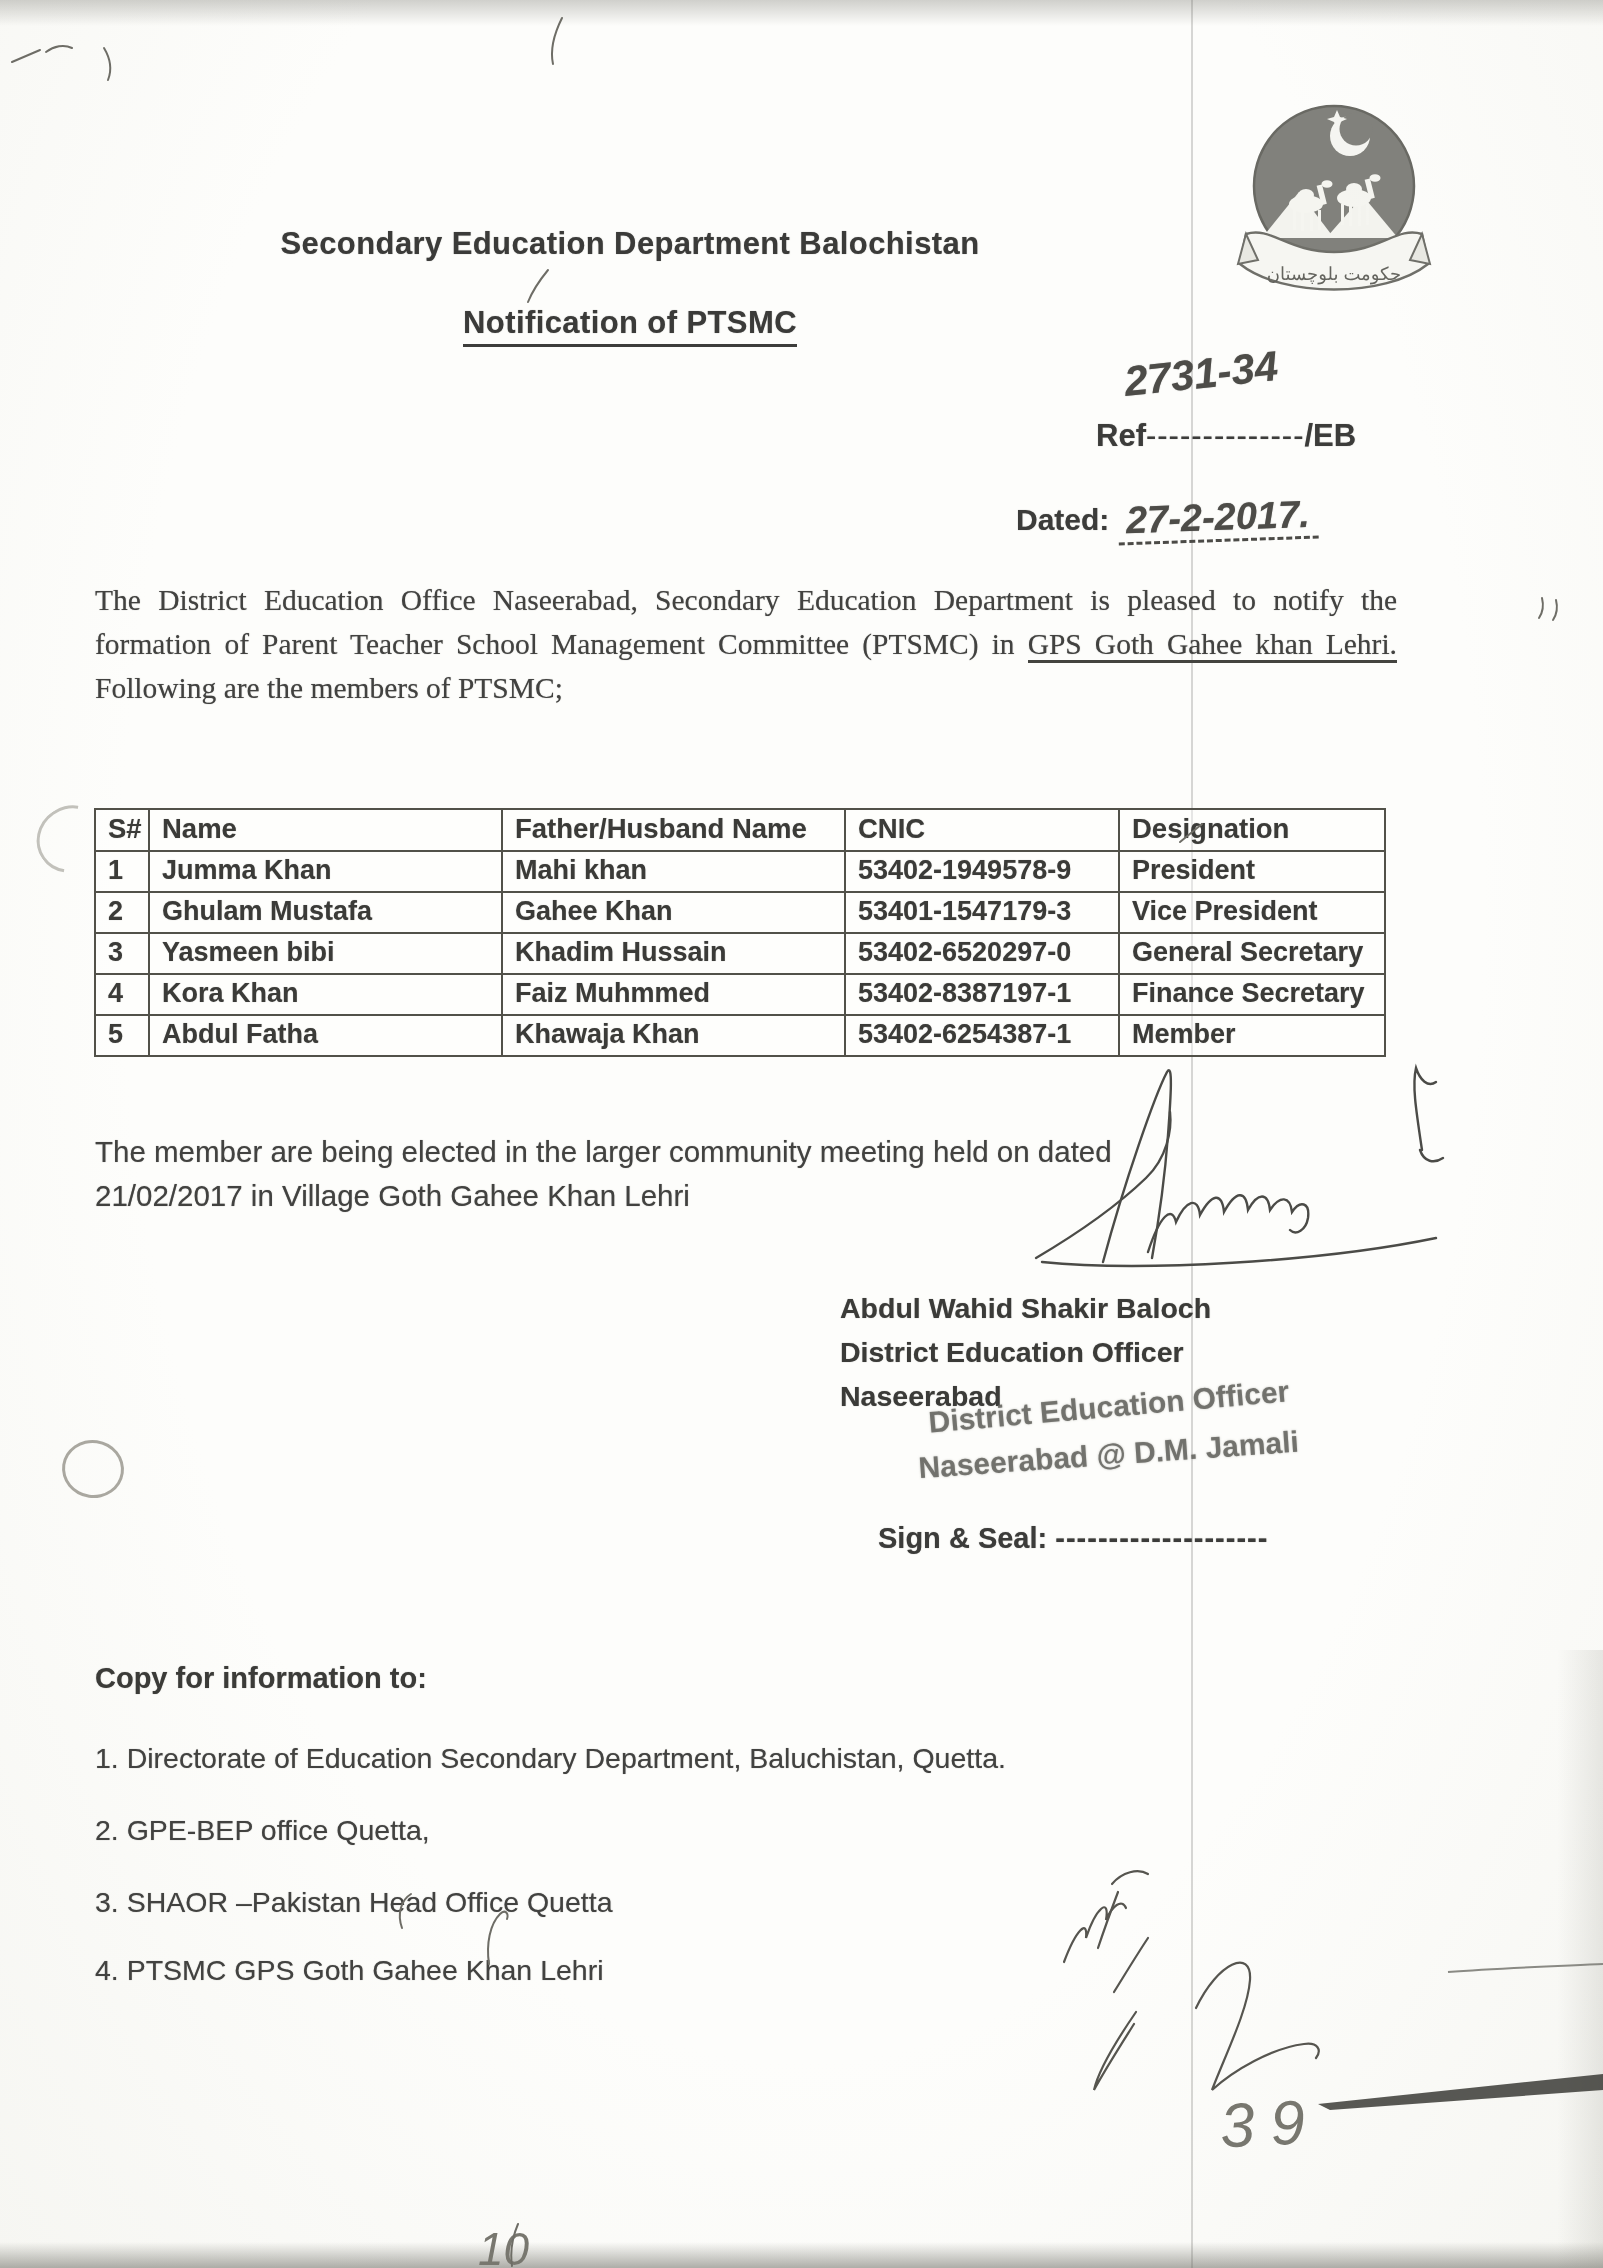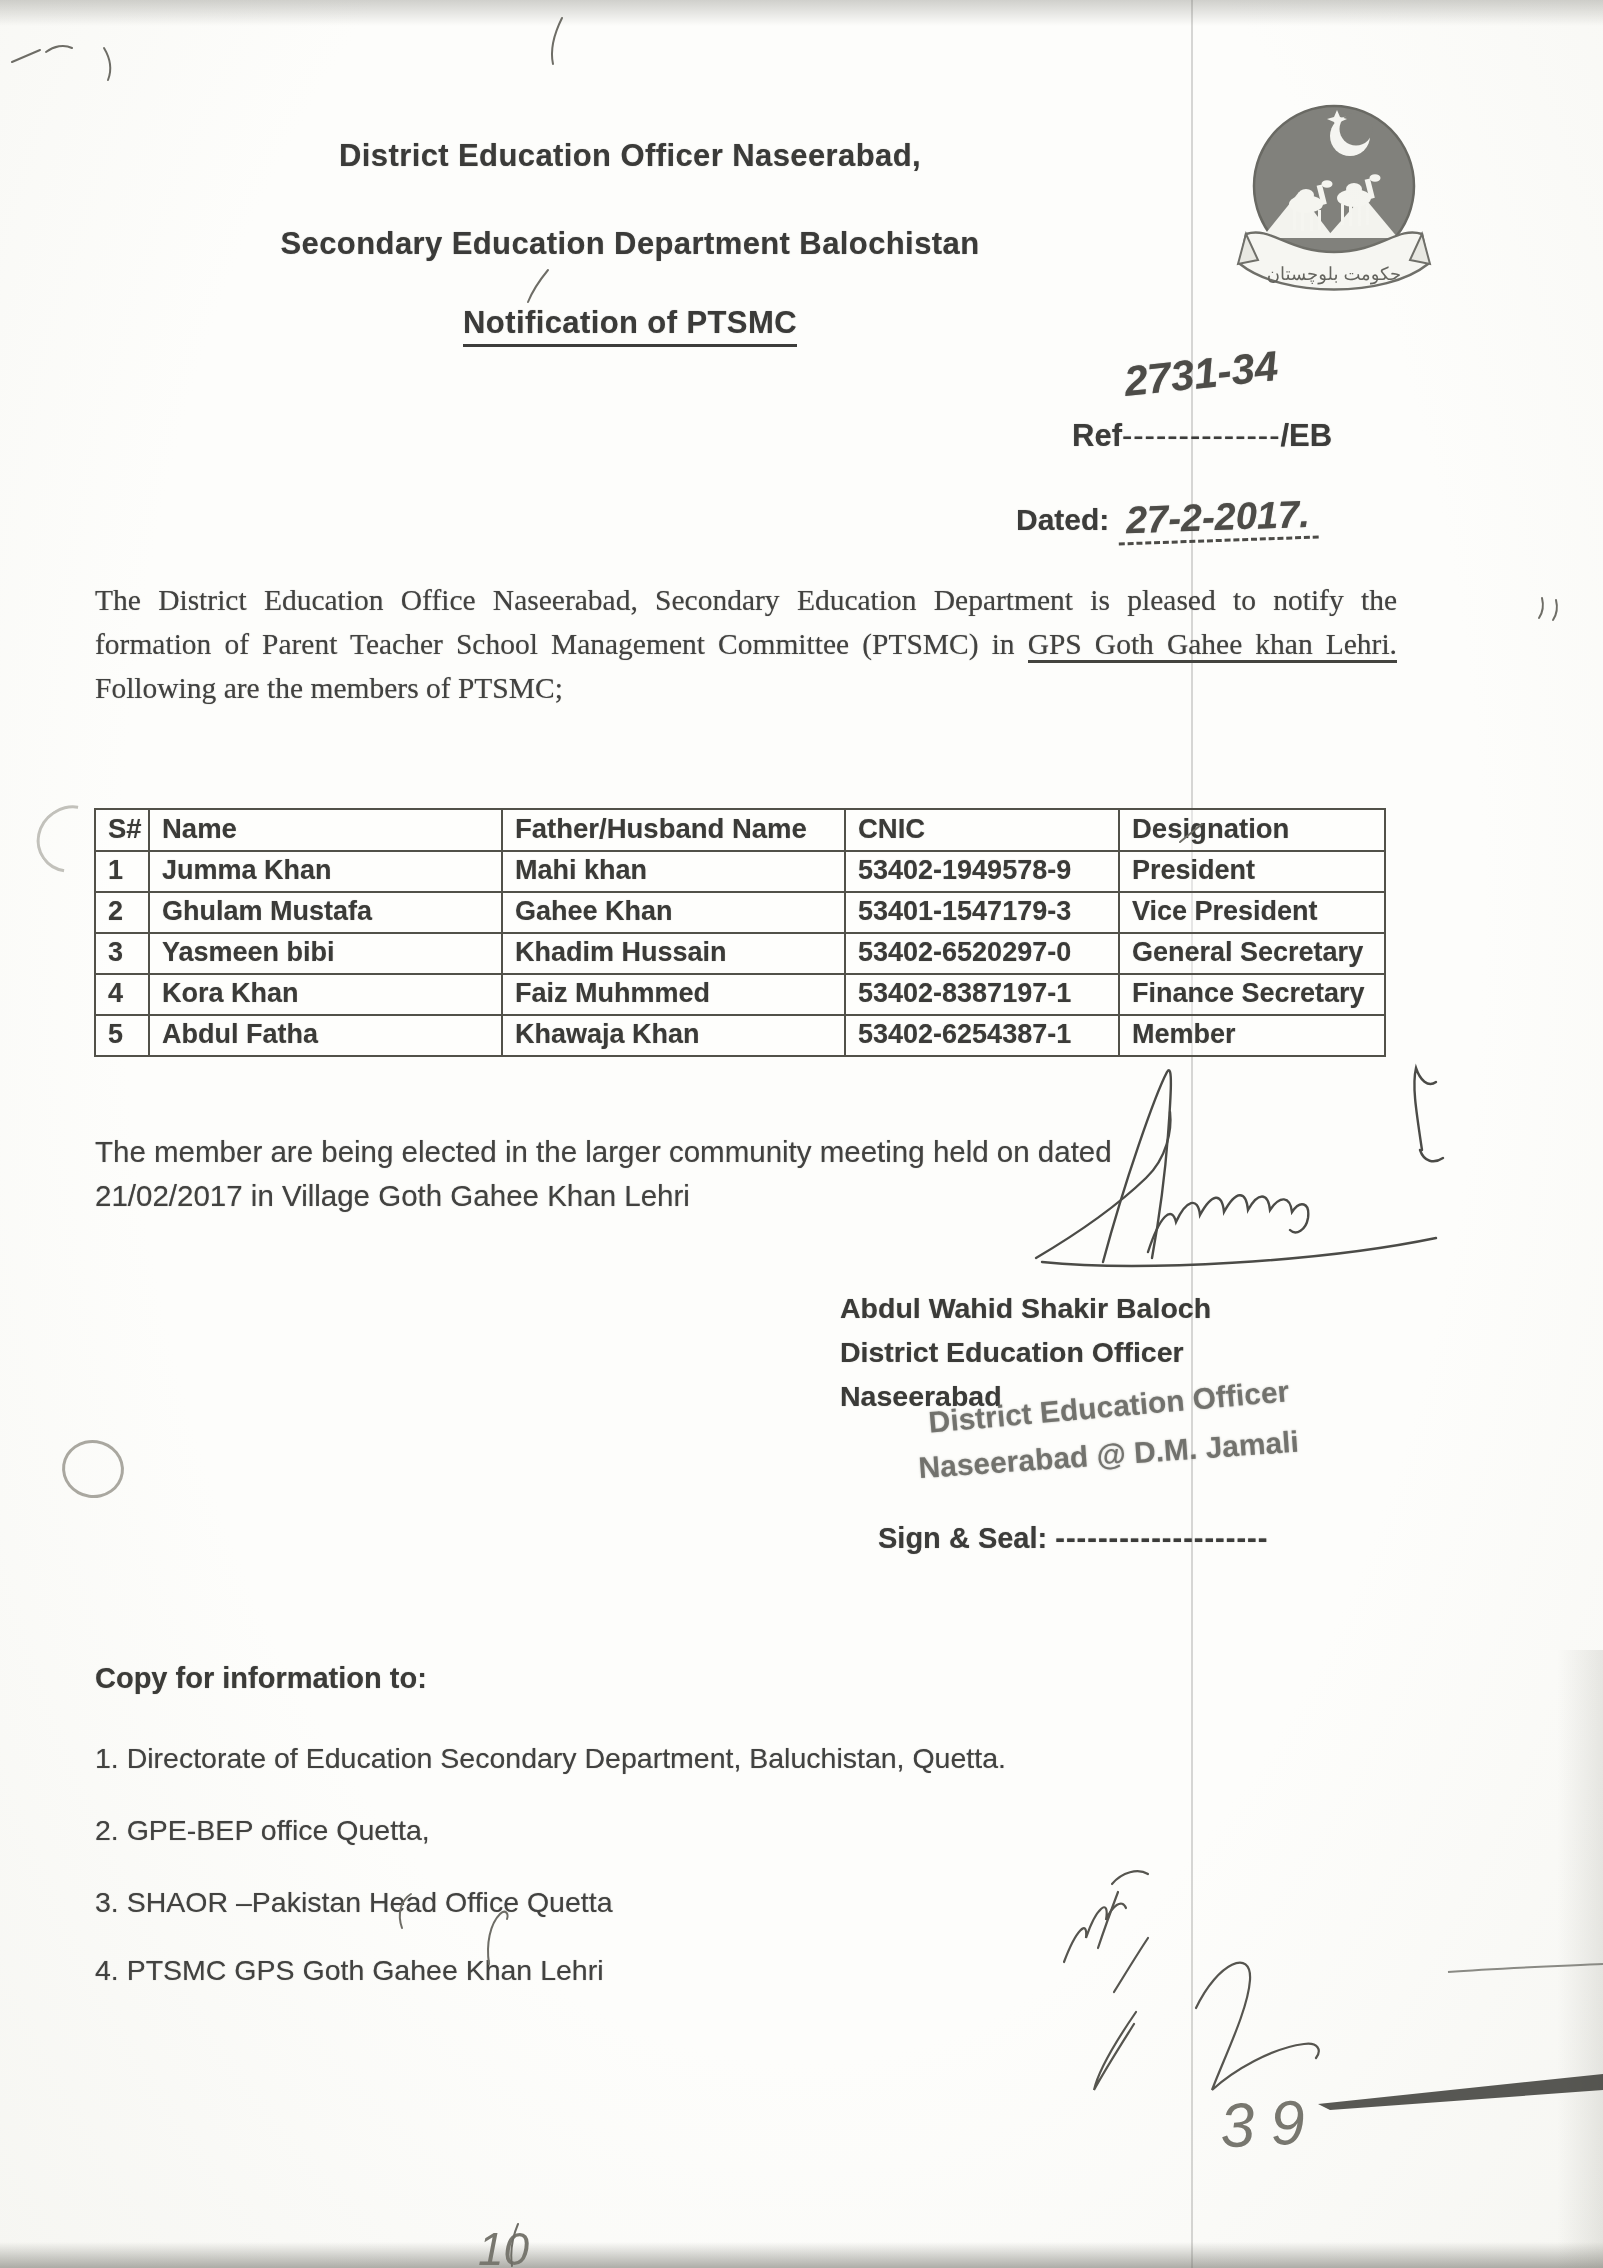--- a/index.html
+++ b/index.html
@@ -50,23 +50,20 @@
 
 <div id="page">
 
   <div class="abs top-band"></div>
   <div class="abs bottom-band"></div>
   <div class="abs right-shade"></div>
   <div class="abs fold-line"></div>
   <div class="abs ring" style="left:62px;top:1440px;width:56px;height:52px;border:3px solid rgba(115,112,100,0.6);transform:rotate(8deg);"></div>
   <div class="abs ring" style="left:36px;top:806px;width:64px;height:60px;border:3px solid rgba(125,122,112,0.45);border-right-color:transparent;border-bottom-color:transparent;transform:rotate(-35deg);"></div>
 
-  <div class="abs hdr-wrap" style="top:138px;">
-    <span class="hdr fuzz">District Education Officer Naseerabad,</span>
-  </div>
   <div class="abs hdr-wrap" style="top:226px;text-align:center;">
     <span class="hdr fuzz">Secondary Education Department Balochistan</span>
   </div>
   <div class="abs hdr-wrap" style="top:305px;">
     <span class="hdr fuzz underline-heavy">Notification of PTSMC</span>
   </div>
 
   <svg class="abs" style="left:1236px;top:84px;" width="196" height="256" viewBox="0 0 196 256">
     <g opacity="0.88">
       <circle cx="98" cy="102" r="80" fill="#71716b" stroke="#55554f" stroke-width="2.5"></circle>
@@ -105,21 +102,21 @@
         <path d="M 10,150 C 35,142 52,168 98,168 C 144,168 161,142 186,150 L 192,180 C 150,214 46,214 4,180 Z" fill="#f6f6f1" stroke="#5c5c56" stroke-width="2.5"></path>
         <path d="M 10,150 L 2,180 L 22,176 Z" fill="#e6e6df" stroke="#5c5c56" stroke-width="2"></path>
         <path d="M 186,150 L 194,180 L 174,176 Z" fill="#e6e6df" stroke="#5c5c56" stroke-width="2"></path>
         <text x="98" y="196" text-anchor="middle" font-size="18" fill="#50504a">حکومت بلوچستان</text>
       </g>
     </g>
   </svg>
 
   <div class="abs hw fuzz" style="left:1124px;top:350px;font-size:42px;transform:rotate(-6deg);font-weight:600;">2731-34</div>
   <div class="abs" style="left:1072px;top:418px;font-size:31px;">
-    <span class="fuzz" style="font-weight:bold;">Ref</span><span class="fuzz" style="letter-spacing:1px;">--------------</span><span class="fuzz" style="font-weight:bold;">/EB</span>
+    <span class="fuzz" style="font-weight:bold;margin-left:24px;">Ref</span><span class="fuzz" style="letter-spacing:1px;">--------------</span><span class="fuzz" style="font-weight:bold;">/EB</span>
   </div>
   <div class="abs" style="left:1016px;top:496px;font-size:30px;">
     <span class="fuzz" style="font-weight:bold;">Dated:</span>
     <span class="hw fuzz dash-underline" style="font-size:38px;font-weight:600;display:inline-block;transform:rotate(-2deg);padding:0 8px;">27-2-2017.</span>
   </div>
 
   <div class="abs body-text fuzz" style="left:95px;top:578px;width:1302px;text-align:justify;font-family:Liberation Serif, serif;">
     <span>The District Education Office Naseerabad, Secondary Education Department is pleased to notify the formation of Parent Teacher School Management Committee (PTSMC) in </span><span style="border-bottom:3px solid #44443f;">GPS Goth Gahee khan Lehri.</span><span> Following are the members of PTSMC;</span>
   </div>
 

